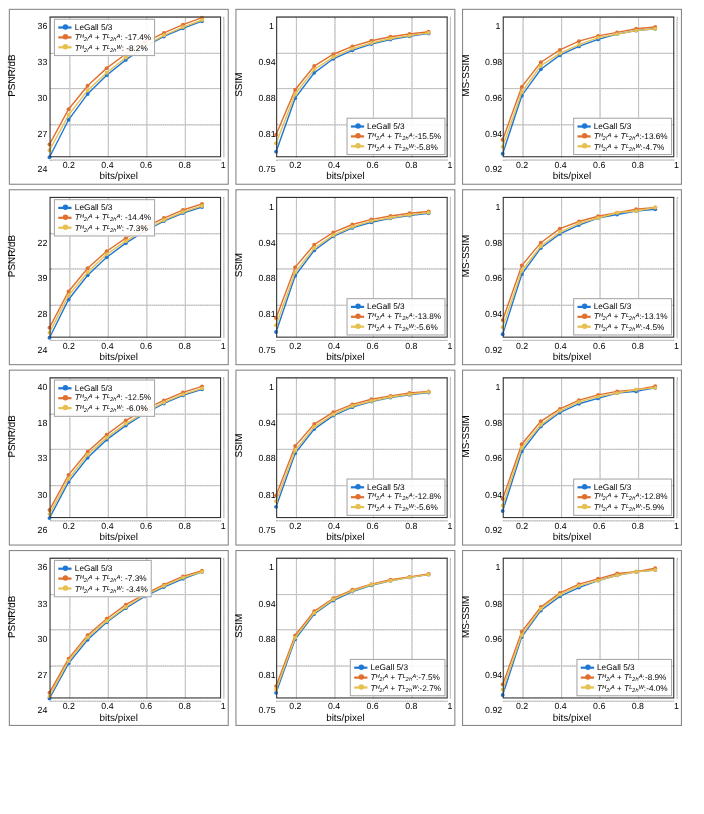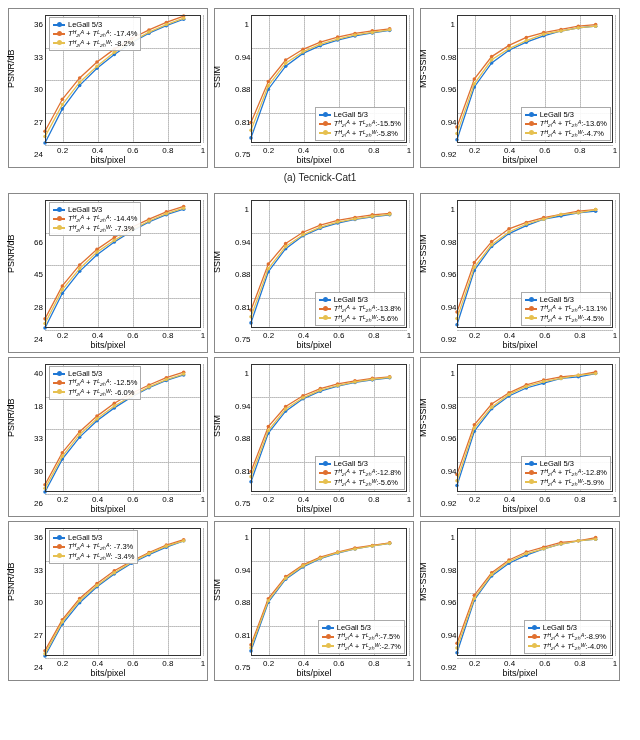--- a/index.html
+++ b/index.html
@@ -297,21 +297,20 @@
             <span class="legend-swatch" style="background: rgb(224, 112, 48);"></span>
             <span><span class="sub">Tᴴ₂ₗᴬ + Tᴸ₂ₕᴬ</span>:-13.6%</span>
           </div>
           <div class="legend-row">
             <span class="legend-swatch" style="background: rgb(230, 192, 80);"></span>
             <span><span class="sub">Tᴴ₂ₗᴬ + Tᴸ₂ₕᵂ</span>:-4.7%</span>
           </div>
         </div>
       </div>
     </div>
-    <div class="caption">(a) Tecnick-Cat1</div>
     <div class="row">
       <div class="chart">
         <div class="ylabel">PSNR/dB</div>
         <div class="xlabel">bits/pixel</div>
         <div class="plot-area">
           <div class="grid-v" style="left: 17.5556px;"></div>
           <div class="grid-v" style="left: 52.6667px;"></div>
           <div class="grid-v" style="left: 87.7778px;"></div>
           <div class="grid-v" style="left: 122.889px;"></div>
           <div class="grid-v" style="left: 158px;"></div>
@@ -354,22 +353,22 @@
           </svg>
           <div class="axis-border"></div>
         </div>
         <div class="xtick" style="left: 53.5556px;">0.2</div>
         <div class="xtick" style="left: 88.6667px;">0.4</div>
         <div class="xtick" style="left: 123.778px;">0.6</div>
         <div class="xtick" style="left: 158.889px;">0.8</div>
         <div class="xtick" style="left: 194px;">1</div>
         <div class="ytick" style="top: 136px;">24</div>
         <div class="ytick" style="top: 103.5px;">28</div>
-        <div class="ytick" style="top: 71px;">45</div>
-        <div class="ytick" style="top: 38.5px;">66</div>
+        <div class="ytick" style="top: 71px;">39</div>
+        <div class="ytick" style="top: 38.5px;">22</div>
         <div class="ytick" style="top: 6px; margin-left: 36px;">38</div>
         <div class="legend" style="left: 40px; top: 8px;">
           <div class="legend-row">
             <span class="legend-swatch" style="background: rgb(31, 119, 212);"></span>
             <span>LeGall 5/3</span>
           </div>
           <div class="legend-row">
             <span class="legend-swatch" style="background: rgb(224, 112, 48);"></span>
             <span><span class="sub">Tᴴ₂ₗᴬ + Tᴸ₂ₕᴬ</span>: -14.4%</span>
           </div>

